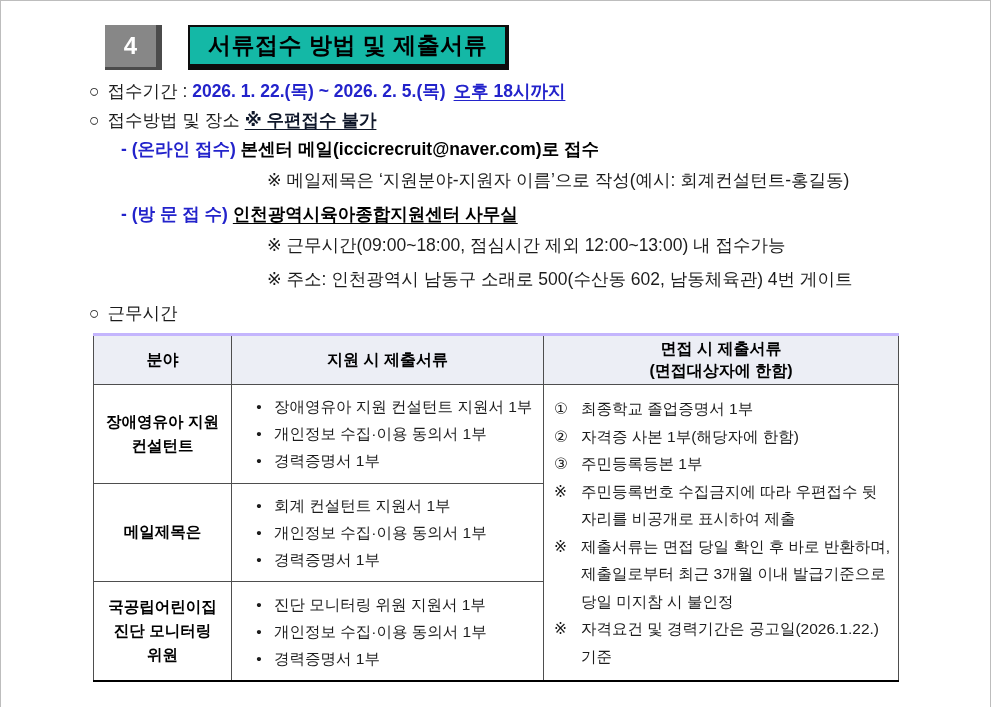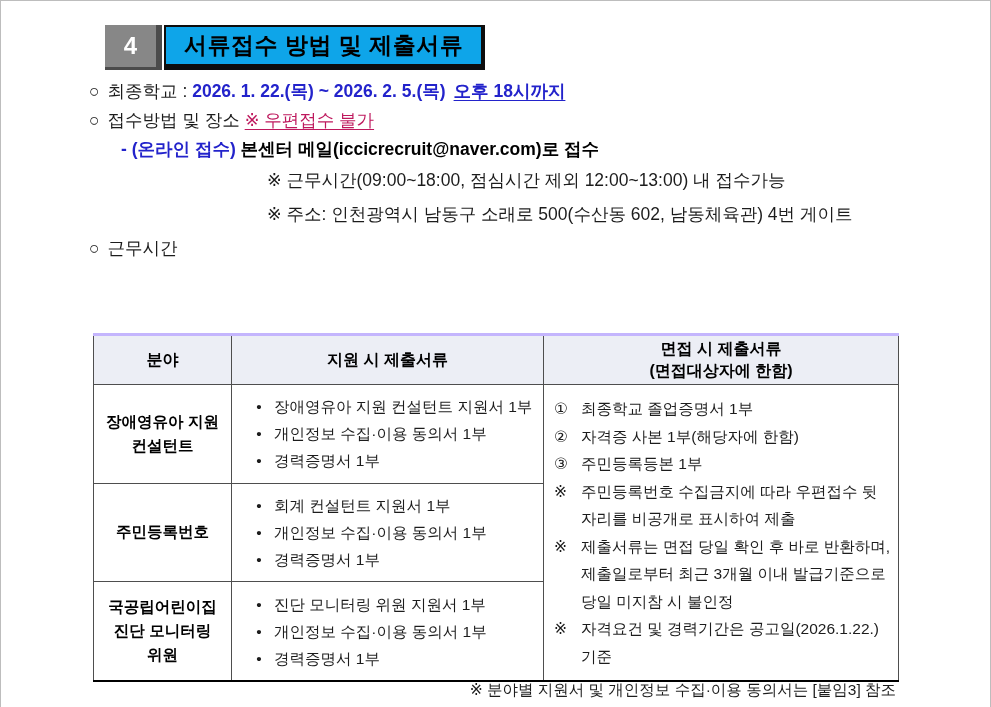--- a/index.html
+++ b/index.html
@@ -5,35 +5,35 @@
   html,body{margin:0;padding:0;background:#ffffff;}
   body{width:991px;height:707px;font-family:"Liberation Sans","DejaVu Sans",sans-serif;color:#1c1c1c;}
   .page{position:relative;width:991px;height:707px;box-sizing:border-box;
         border-top:1px solid #bdbdbd;border-left:1px solid #bdbdbd;border-right:1px solid #bdbdbd;overflow:hidden;}
 
   
   .title-row{position:absolute;left:104px;top:24px;display:flex;align-items:stretch;}
   .badge{width:57px;height:45px;background:#878787;border-right:6px solid #4b4b4b;border-bottom:3px solid #4b4b4b;
          box-sizing:border-box;display:flex;align-items:center;justify-content:center;
          color:#ffffff;font-size:24px;font-weight:bold;}
-  .title-box{margin-left:2px;background:#0ea5e9;border:2px solid #0d0d0d;border-bottom-width:6px;border-right-width:4px;
+  .title-box{margin-left:26px;background:#14b8a6;border:2px solid #0d0d0d;border-bottom-width:6px;border-right-width:4px;
          box-sizing:border-box;height:45px;display:flex;align-items:center;padding:0 18px;
          font-size:23px;font-weight:bold;color:#000;letter-spacing:0.5px;}
 
   
   .lines{position:absolute;left:88px;top:80px;width:880px;font-size:17.5px;line-height:21px;}
   .line{white-space:nowrap;}
   .l0{margin-bottom:8px;}
   .l1{padding-left:32px;margin-bottom:10px;}
   .l2{padding-left:178px;margin-bottom:13px;}
   .sp{display:inline;}
   .circle-marker{margin-right:8px;}
   .blue{color:#2323cb;font-weight:bold;}
   .blue-u{color:#2323cb;font-weight:bold;text-decoration:underline;text-underline-offset:3px;}
-  .red-u{color:#be185d;font-weight:normal;text-decoration:underline;text-underline-offset:3px;}
+  .red-u{color:#0f172a;font-weight:bold;text-decoration:underline;text-underline-offset:3px;}
   .bold{font-weight:bold;color:#000;}
   .bold-u{font-weight:bold;color:#000;text-decoration:underline;text-underline-offset:3px;}
   .gap{display:inline-block;width:8px;}
 
   
   table.docs{position:absolute;left:92px;top:332px;width:805px;border-collapse:collapse;table-layout:fixed;
              font-size:15.5px;color:#1c1c1c;border-top:3px solid #c4b5fd;border-bottom:2px solid #000;}
   table.docs th,table.docs td{border:1px solid #4e4e4e;box-sizing:border-box;}
   table.docs th{background:#eceef5;height:50px;font-weight:bold;text-align:center;vertical-align:middle;
                 font-size:16px;color:#000;line-height:22px;padding:2px 4px;}
@@ -62,34 +62,43 @@
       <span>4</span>
     </div>
     <div class="title-box">
       <span>서류접수 방법 및 제출서류</span>
     </div>
   </div>
 
   <div class="lines">
 
     <div class="line l0">
-      <span class="circle-marker">○</span><span class="sp">최종학교 : </span><span class="sp blue">2026. 1. 22.(목) ~ 2026. 2. 5.(목)</span><span class="gap"></span><span class="sp blue-u">오후 18시까지</span>
+      <span class="circle-marker">○</span><span class="sp">접수기간 : </span><span class="sp blue">2026. 1. 22.(목) ~ 2026. 2. 5.(목)</span><span class="gap"></span><span class="sp blue-u">오후 18시까지</span>
     </div>
 
     <div class="line l0">
       <span class="circle-marker">○</span><span class="sp">접수방법 및 장소 </span><span class="sp red-u">※ 우편접수 불가</span>
     </div>
 
     <div class="line l1">
       <span class="sp blue">-</span>
       <span class="sp blue">(온라인 접수)</span>
       <span class="sp bold">본센터 메일(iccicrecruit@naver.com)로 접수</span>
     </div>
 
+    <div class="line l2">
+      <span class="sp">※</span>
+      <span class="sp">메일제목은 ‘지원분야-지원자 이름’으로 작성(예시: 회계컨설턴트-홍길동)</span>
+    </div>
 
+    <div class="line l1">
+      <span class="sp blue">-</span>
+      <span class="sp blue">(방 문 접 수)</span>
+      <span class="sp bold-u">인천광역시육아종합지원센터 사무실</span>
+    </div>
 
     <div class="line l2">
       <span class="sp">※</span>
       <span class="sp">근무시간(09:00~18:00, 점심시간 제외 12:00~13:00) 내 접수가능</span>
     </div>
 
     <div class="line l2">
       <span class="sp">※</span>
       <span class="sp">주소: 인천광역시 남동구 소래로 500(수산동 602, 남동체육관) 4번 게이트</span>
     </div>
@@ -140,21 +149,21 @@
         <td class="interview" rowspan="3">
           <div class="iv-item"><span class="iv-marker">①</span><span>최종학교 졸업증명서 1부</span></div>
           <div class="iv-item"><span class="iv-marker">②</span><span>자격증 사본 1부(해당자에 한함)</span></div>
           <div class="iv-item"><span class="iv-marker">③</span><span>주민등록등본 1부</span></div>
           <div class="iv-item"><span class="iv-marker">※</span><span>주민등록번호 수집금지에 따라 우편접수 뒷자리를 비공개로 표시하여 제출</span></div>
           <div class="iv-item"><span class="iv-marker">※</span><span>제출서류는 면접 당일 확인 후 바로 반환하며, 제출일로부터 최근 3개월 이내 발급기준으로 당일 미지참 시 불인정</span></div>
           <div class="iv-item"><span class="iv-marker">※</span><span>자격요건 및 경력기간은 공고일(2026.1.22.)기준</span></div>
         </td>
       </tr>
       <tr class="row-h2">
-        <td class="field">주민등록번호</td>
+        <td class="field">메일제목은</td>
         <td class="applydocs">
           <div class="doc-line">
               <span class="doc-bullet">•</span>
               <span>회계 컨설턴트 지원서 1부</span>
             </div>
           <div class="doc-line">
               <span class="doc-bullet">•</span>
               <span>개인정보 수집·이용 동의서 1부</span>
             </div>
           <div class="doc-line">
@@ -176,15 +185,14 @@
             </div>
           <div class="doc-line">
               <span class="doc-bullet">•</span>
               <span>경력증명서 1부</span>
             </div>
         </td>
       </tr>
     </tbody>
   </table>
 
-  <div class="footnote">※ 분야별 지원서 및 개인정보 수집·이용 동의서는 [붙임3] 참조</div>
 
 </div>
 
 </body></html>

